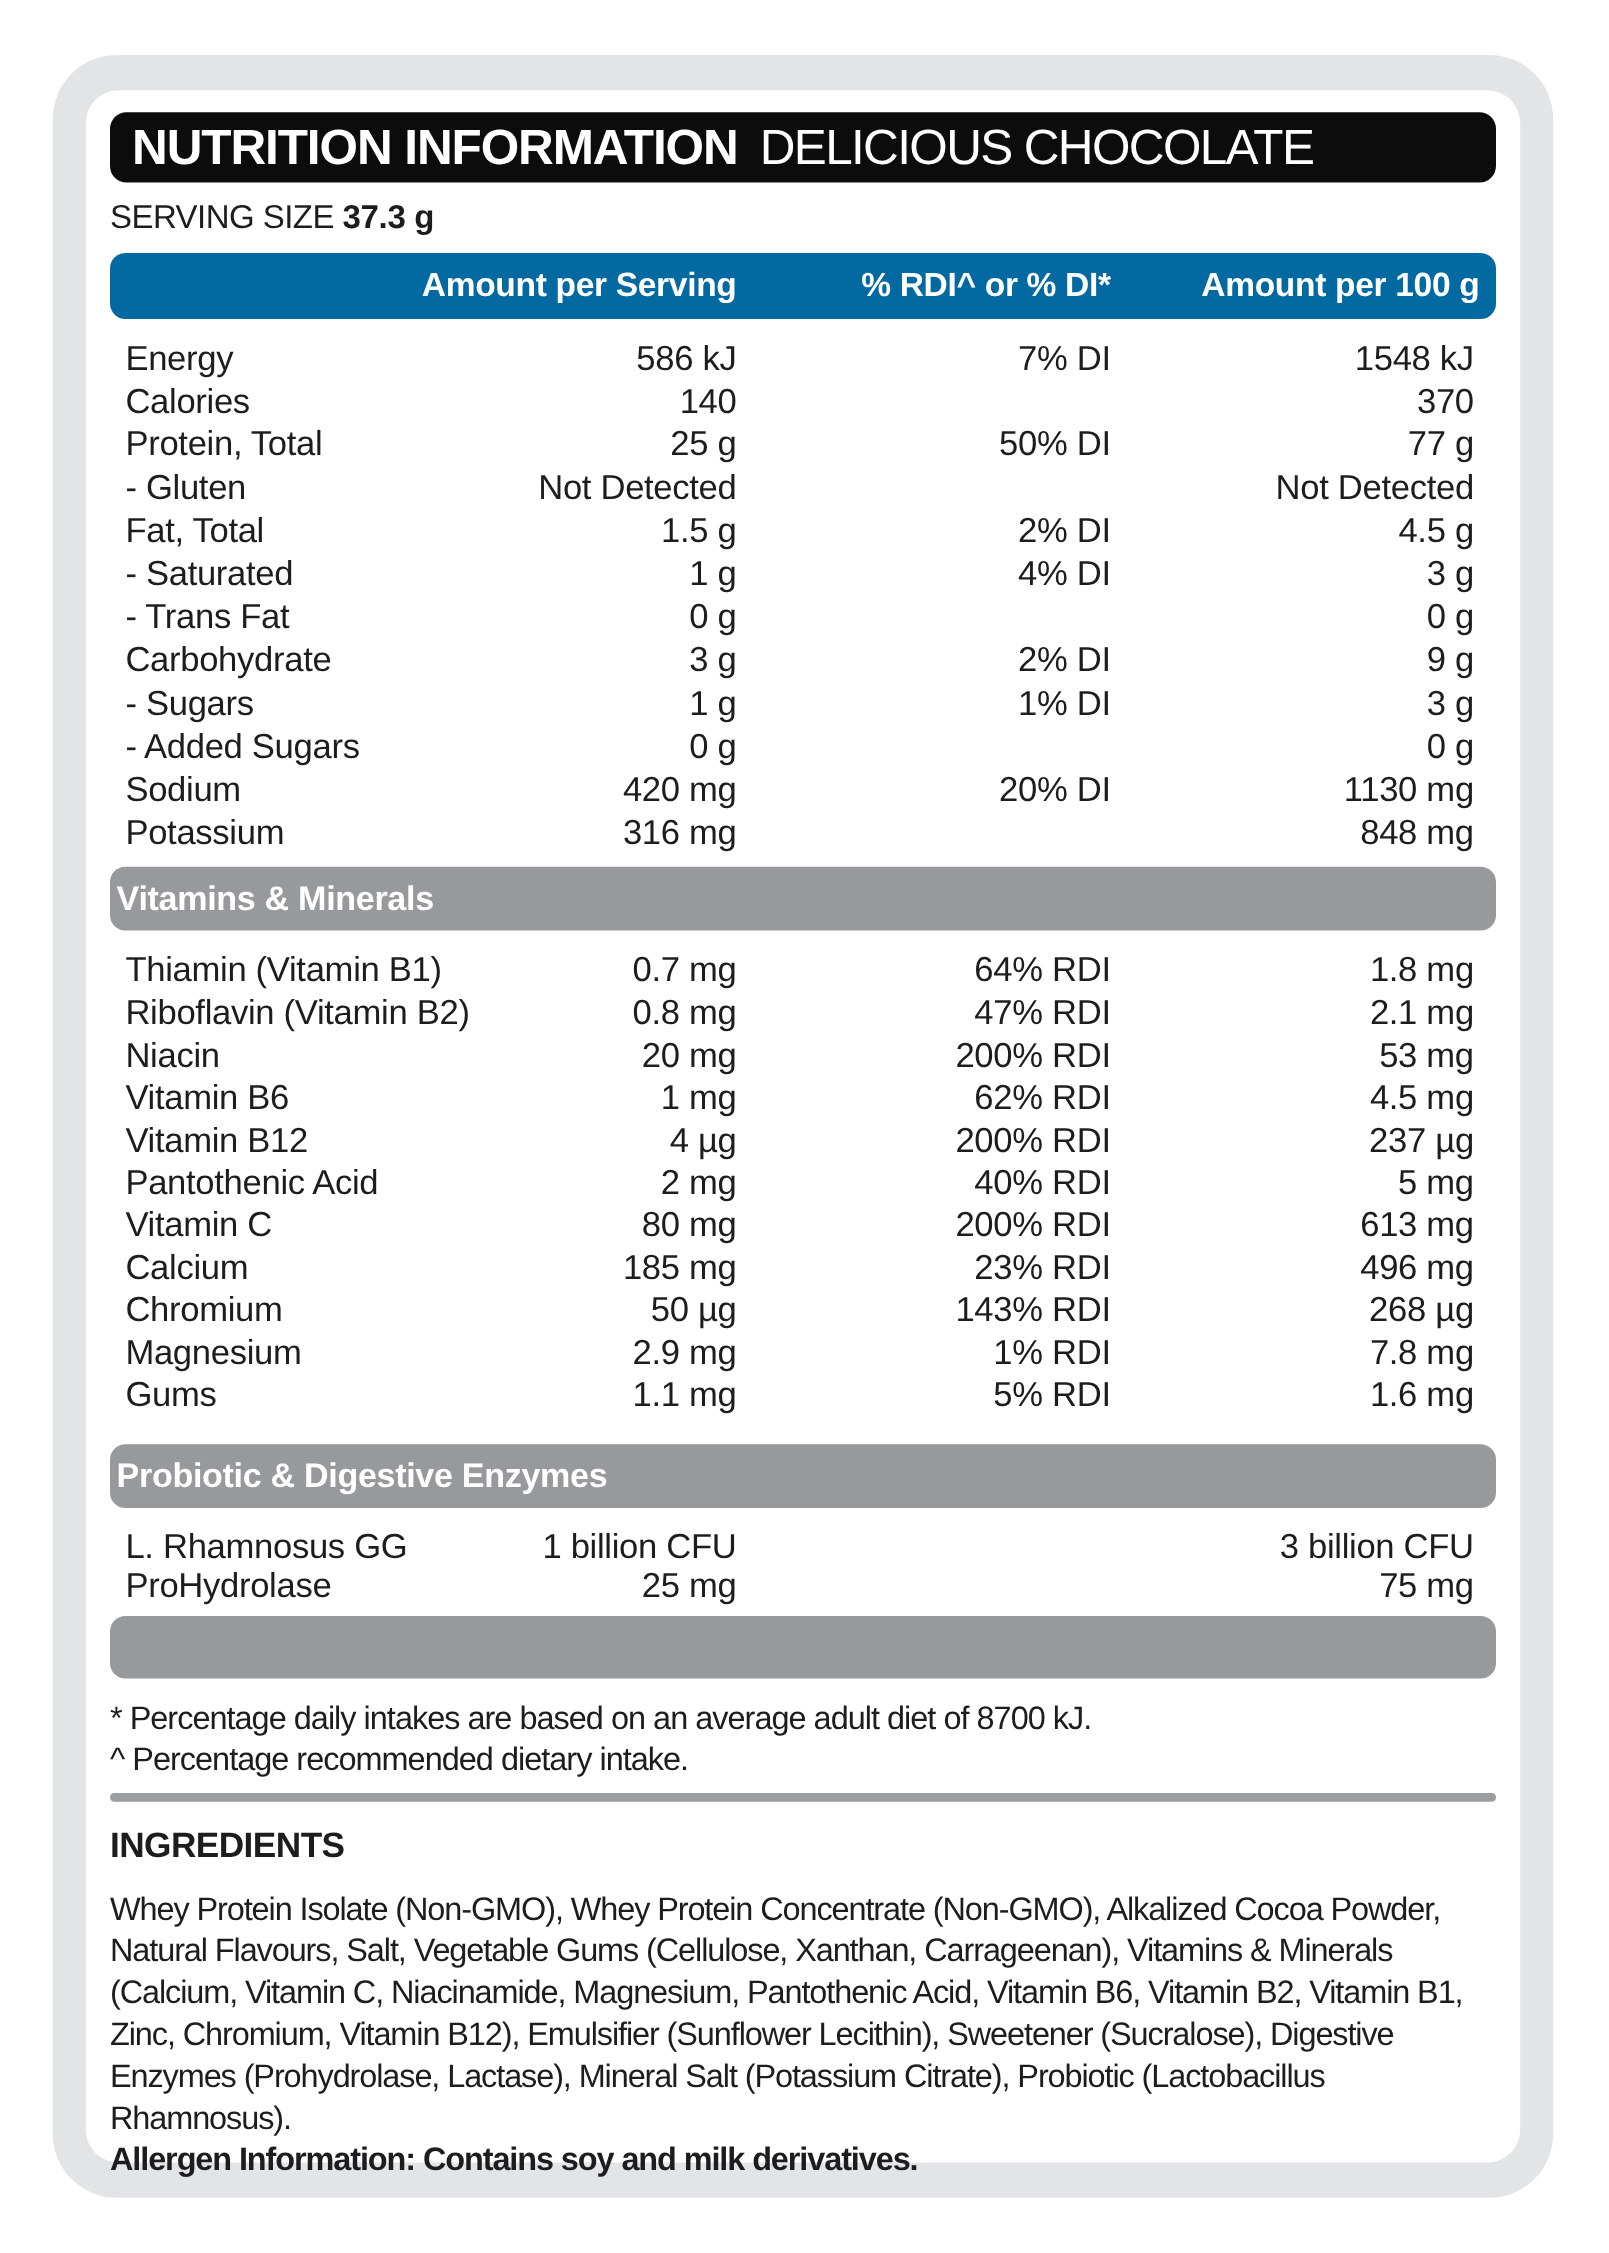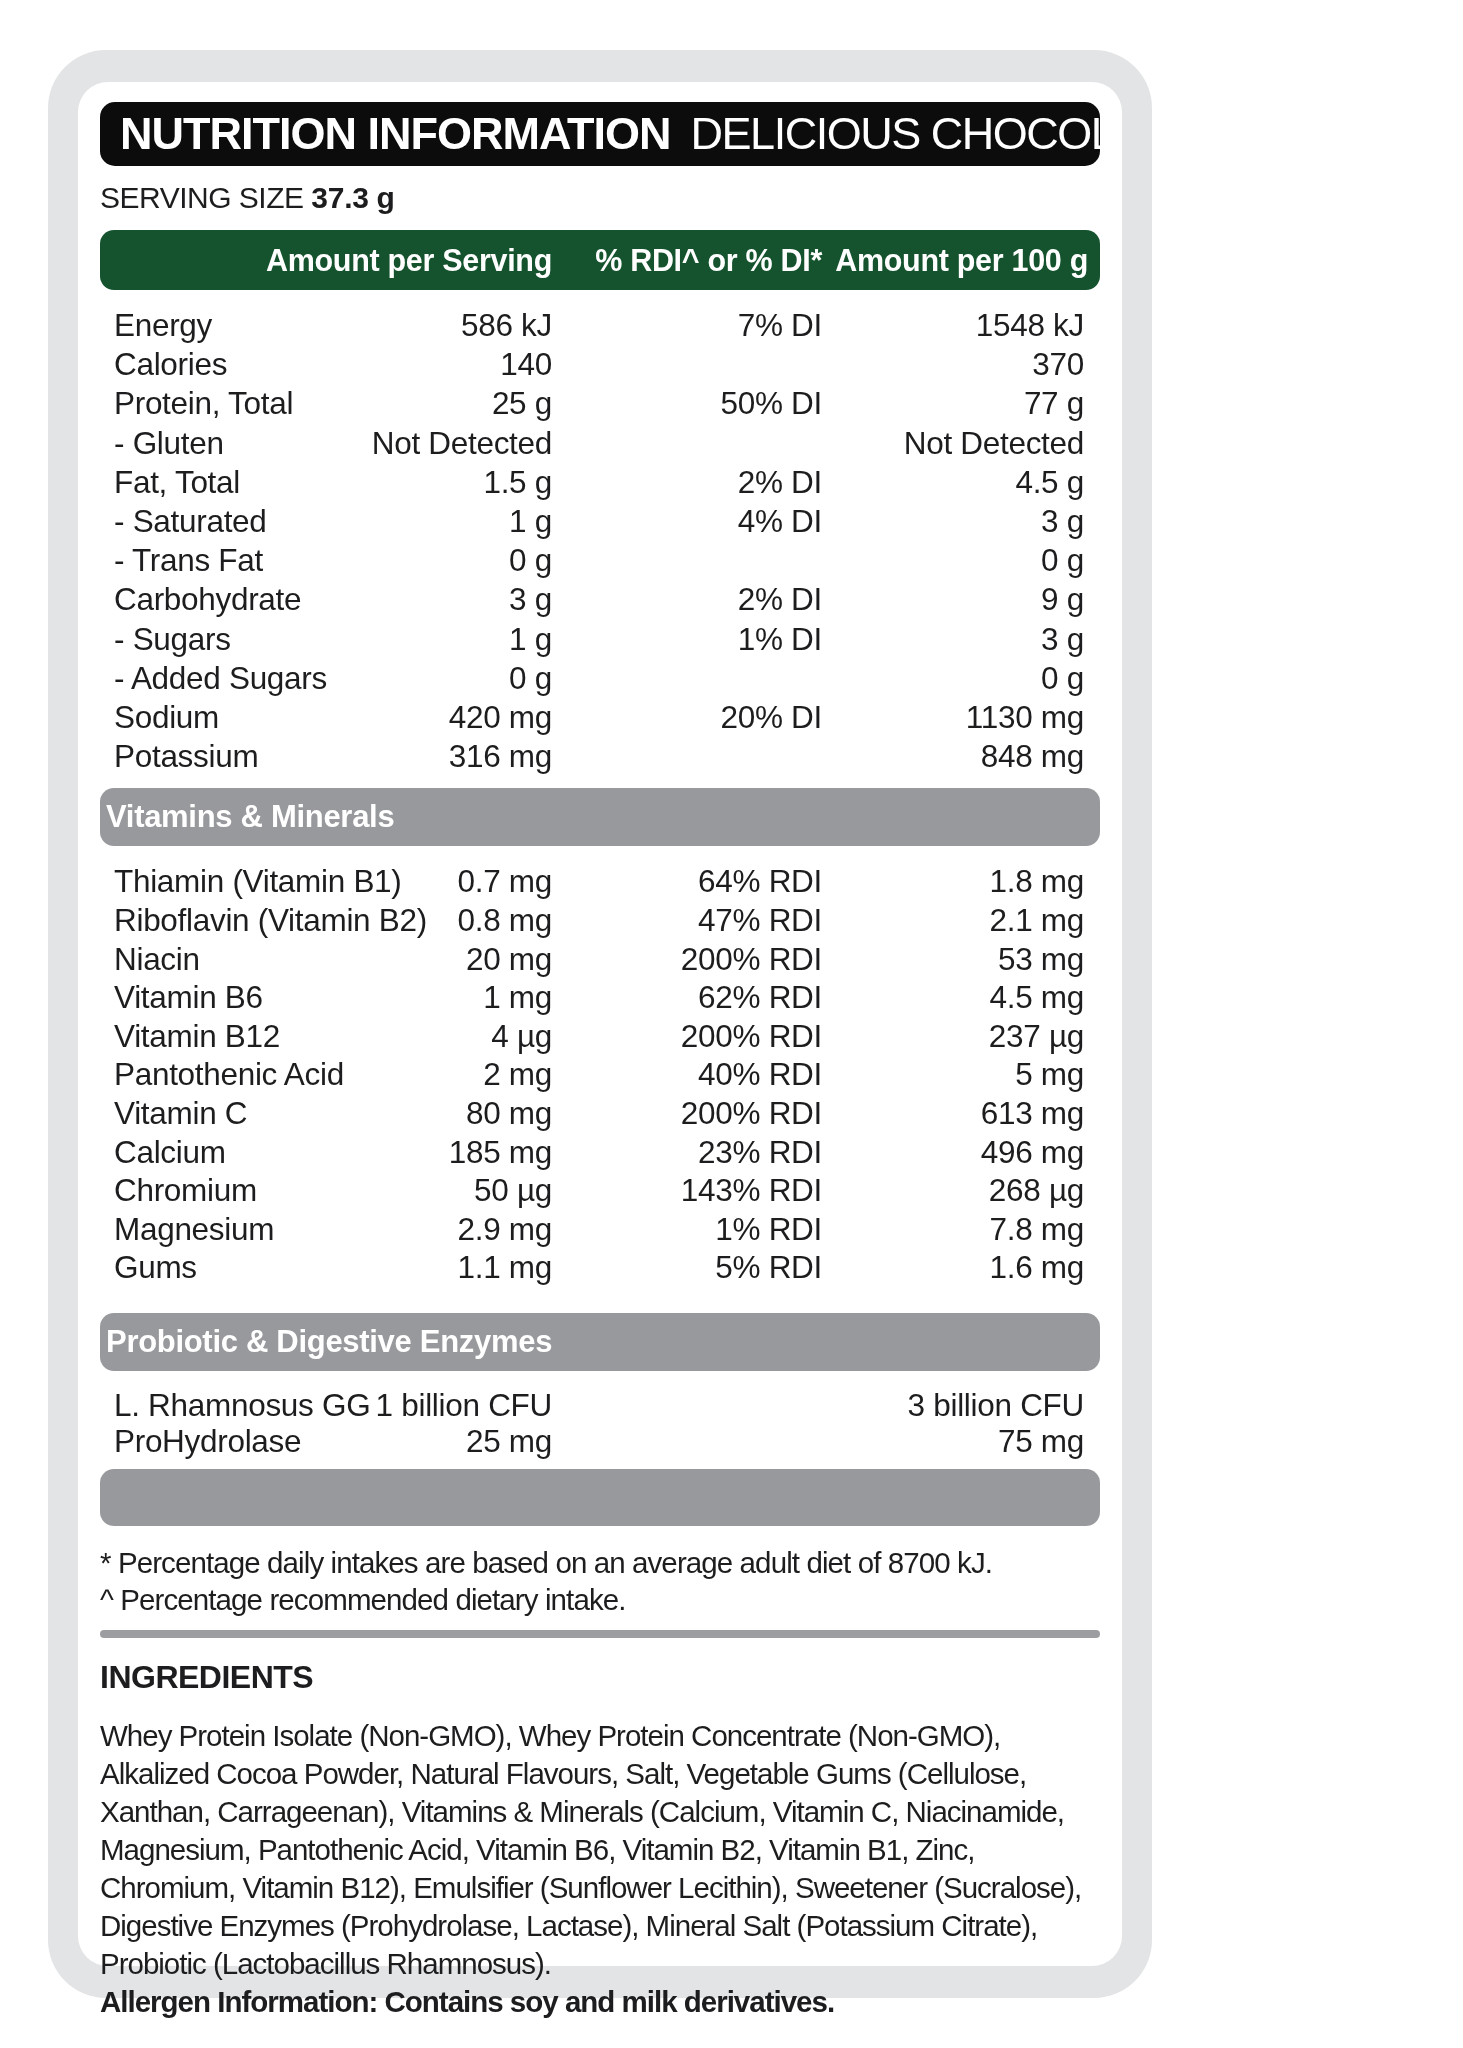--- a/index.html
+++ b/index.html
@@ -7,21 +7,21 @@
   body {
     background: #ffffff;
     font-family: "Liberation Sans", sans-serif;
     color: #1d1d1f;
     position: relative;
     overflow: hidden;
   }
   .frame {
     position: absolute;
     left: 48px; top: 50px;
-    width: 1104px; height: 1948px;
+    width: 1364px; height: 1948px;
     background: #e3e4e6;
     border-radius: 58px;
   }
   .card {
     position: absolute;
     left: 30px; top: 32px; right: 30px; bottom: 32px;
     background: #ffffff;
     border-radius: 30px;
     padding: 20px 22px 0 22px;
   }
@@ -46,21 +46,21 @@
     margin-top: 13px;
     font-size: 30px;
     letter-spacing: -0.5px;
     line-height: 38px;
   }
   .servings-row b { letter-spacing: -0.3px; }
   .col-head-bar {
     position: relative;
     margin-top: 13px;
     height: 60px;
-    background: #14532d;
+    background: #0369a1;
     border-radius: 14px;
     color: #ffffff;
     font-weight: bold;
     font-size: 30.5px;
     letter-spacing: -0.3px;
   }
   .col-head-bar span {
     position: absolute;
     top: 50%;
     transform: translateY(-50%);

